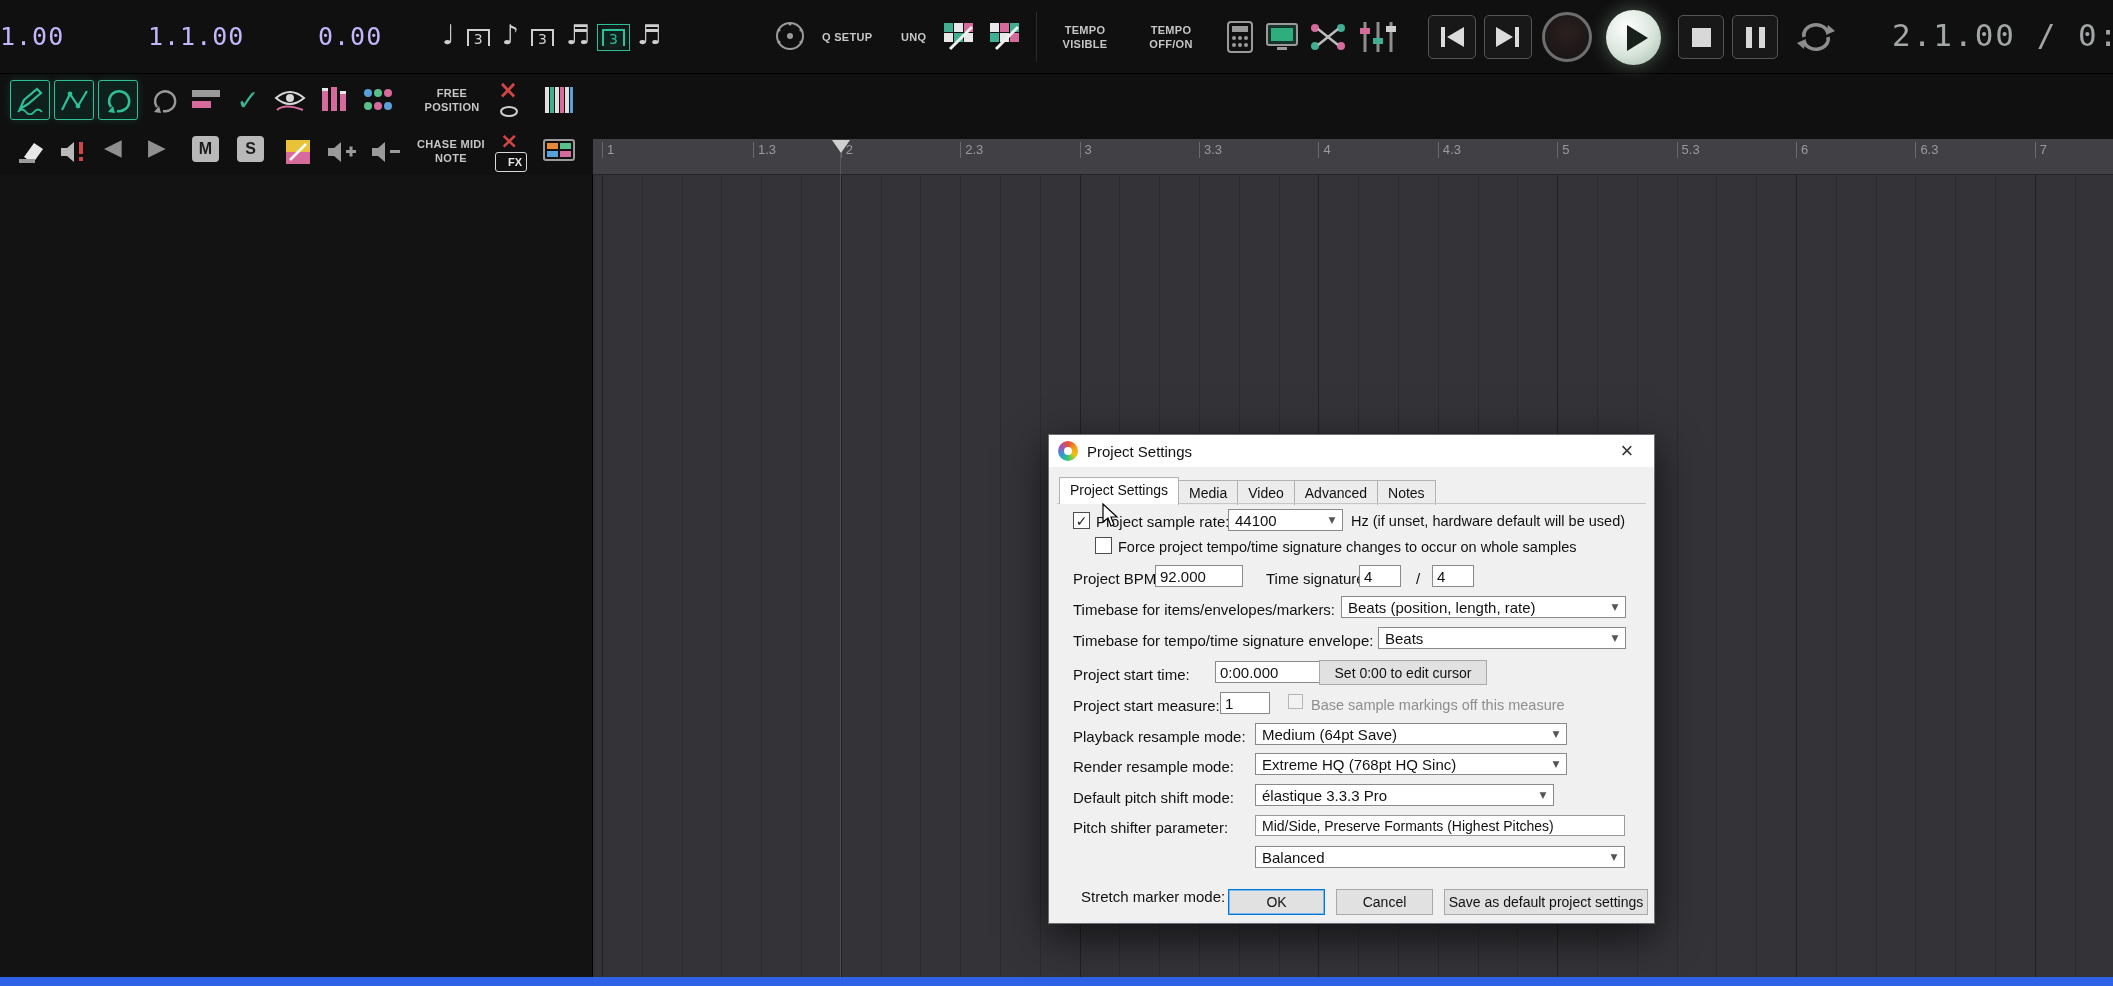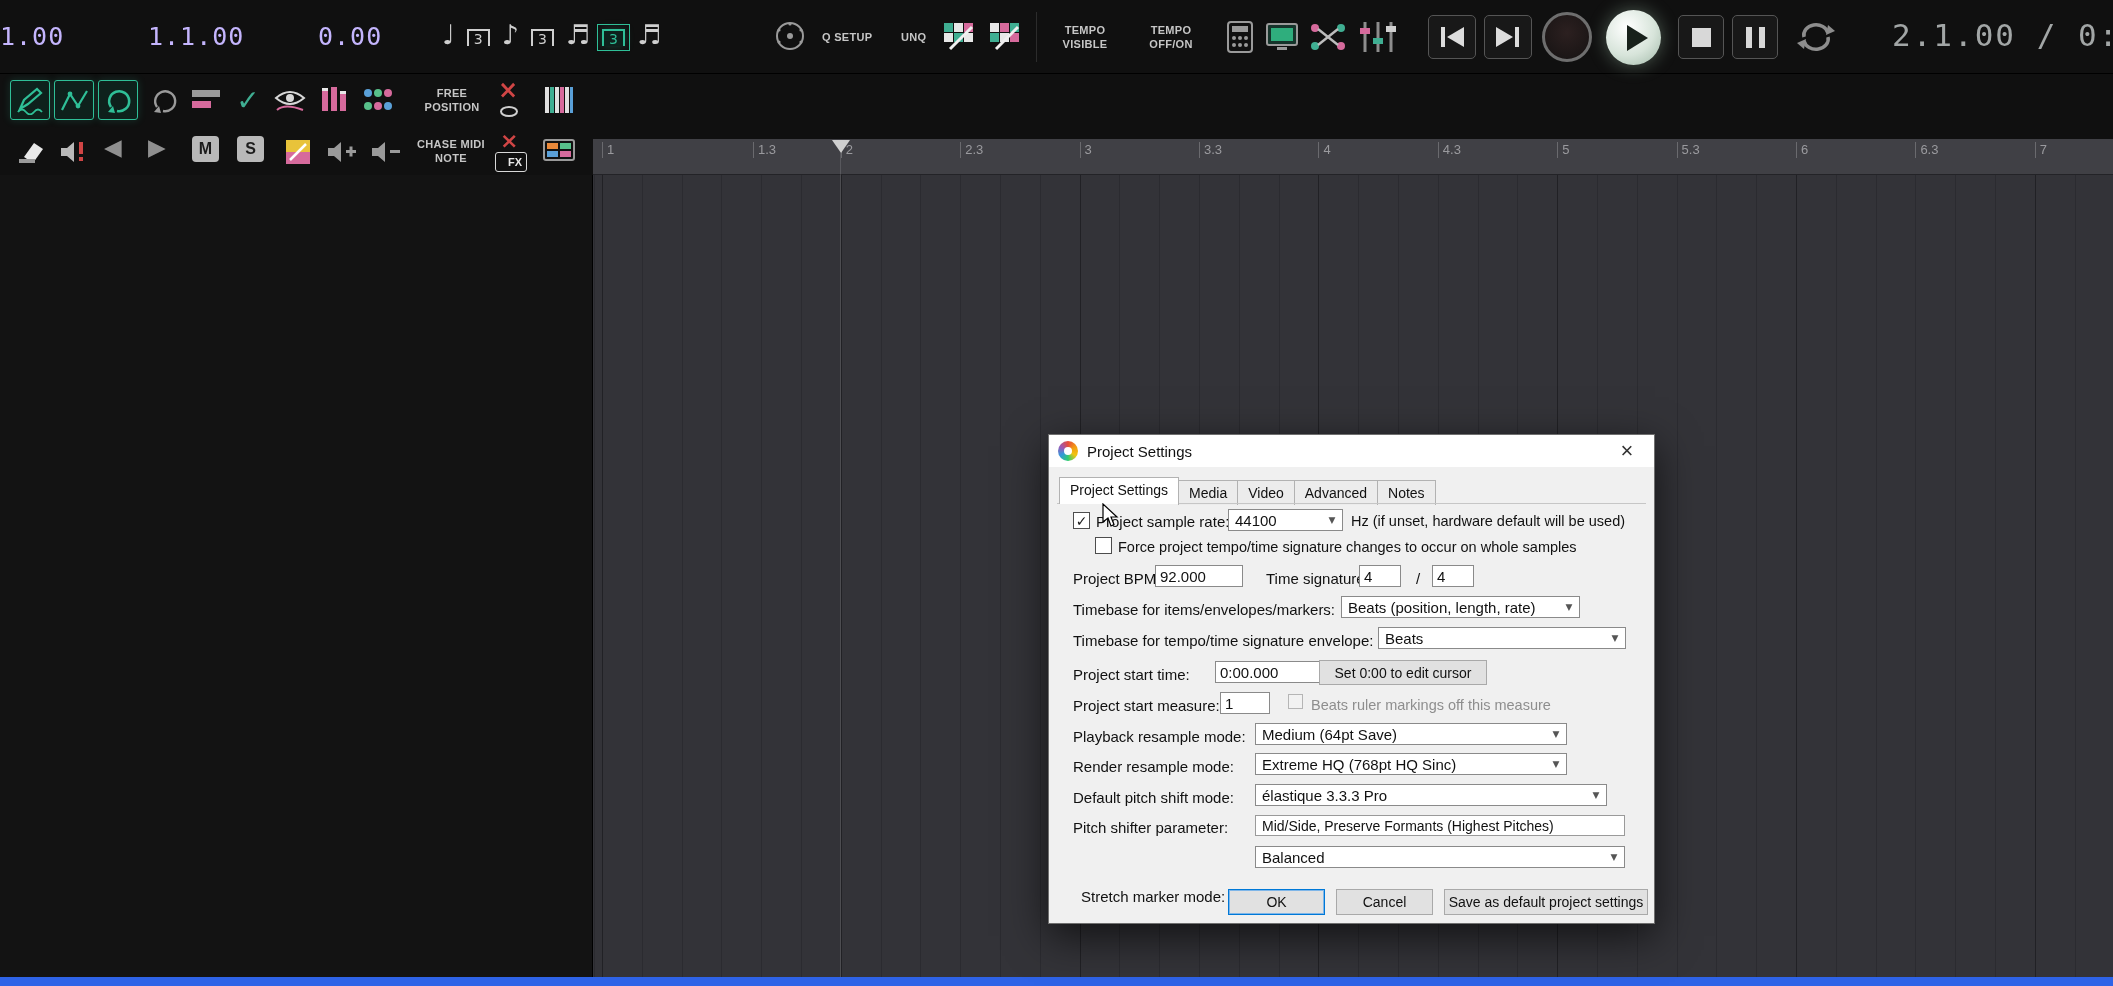--- a/index.html
+++ b/index.html
@@ -411,56 +411,56 @@
   <span class="lbl" style="left:69px;top:104px;font-size:14.5px;">Force project tempo/time signature changes to occur on whole samples</span>
 
   <span class="lbl" style="left:24px;top:135px;">Project BPM:</span>
   <input class="fld" readonly="" style="left: 106px; top: 130px; width: 88px;" value="92.000">
   <span class="lbl" style="left:217px;top:135px;">Time signature</span>
   <input class="fld" readonly="" style="left: 310px; top: 130px; width: 42px;" value="4">
   <span class="lbl" style="left:367px;top:135px;">/</span>
   <input class="fld" readonly="" style="left: 383px; top: 130px; width: 42px;" value="4">
 
   <span class="lbl" style="left:24px;top:166px;">Timebase for items/envelopes/markers:</span>
-  <div class="dd" style="left:292px;top:161px;width:239px;">
+  <div class="dd" style="left:292px;top:161px;width:285px;">
     <span>Beats (position, length, rate)</span>
     <span class="arr">▼</span>
   </div>
 
   <span class="lbl" style="left:24px;top:197px;">Timebase for tempo/time signature envelope:</span>
   <div class="dd" style="left:329px;top:192px;width:248px;">
     <span>Beats</span>
     <span class="arr">▼</span>
   </div>
 
   <span class="lbl" style="left:24px;top:231px;">Project start time:</span>
   <input class="fld" readonly="" style="left: 166px; top: 226px; width: 118px;" value="0:00.000">
   <div class="btn" style="left:270px;top:225px;width:168px;height:25px;">
     <span>Set 0:00 to edit cursor</span>
   </div>
 
   <span class="lbl" style="left:24px;top:262px;">Project start measure:</span>
   <input class="fld" readonly="" style="left: 171px; top: 257px; width: 50px;" value="1">
   <span class="cb dis" style="left:239px;top:259px;"></span>
-  <span class="lbl dis" style="left:262px;top:262px;font-size:14.5px;">Beats ruler markings off this measure</span>
+  <span class="lbl dis" style="left:262px;top:262px;font-size:14.5px;">Base sample markings off this measure</span>
 
   <span class="lbl" style="left:24px;top:293px;">Playback resample mode:</span>
   <div class="dd" style="left:206px;top:288px;width:312px;">
     <span>Medium (64pt Save)</span>
     <span class="arr">▼</span>
   </div>
 
   <span class="lbl" style="left:24px;top:323px;">Render resample mode:</span>
   <div class="dd" style="left:206px;top:318px;width:312px;">
     <span>Extreme HQ (768pt HQ Sinc)</span>
     <span class="arr">▼</span>
   </div>
 
   <span class="lbl" style="left:24px;top:354px;">Default pitch shift mode:</span>
-  <div class="dd" style="left:206px;top:349px;width:352px;">
+  <div class="dd" style="left:206px;top:349px;width:299px;">
     <span>élastique 3.3.3 Pro</span>
     <span class="arr">▼</span>
   </div>
 
   <span class="lbl" style="left:24px;top:384px;">Pitch shifter parameter:</span>
   <div class="flatbox" style="left:206px;top:380px;width:370px;">
     <span>Mid/Side, Preserve Formants (Highest Pitches)</span>
   </div>
 
   <span class="lbl" style="left:32px;top:416px;margin-top:37px;">Stretch marker mode:</span>

